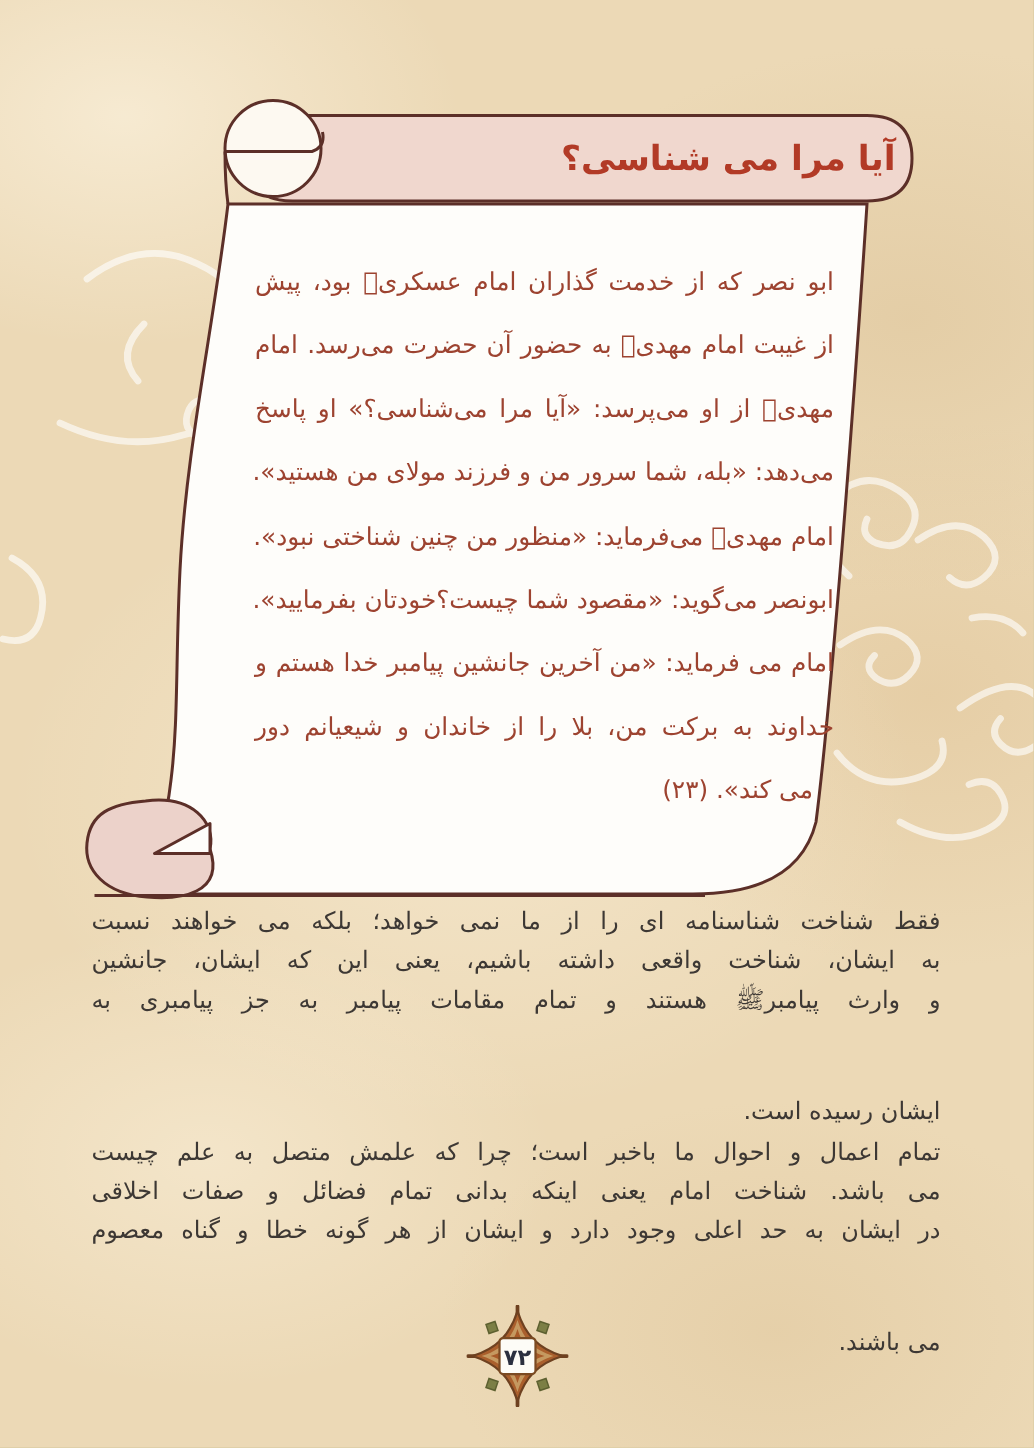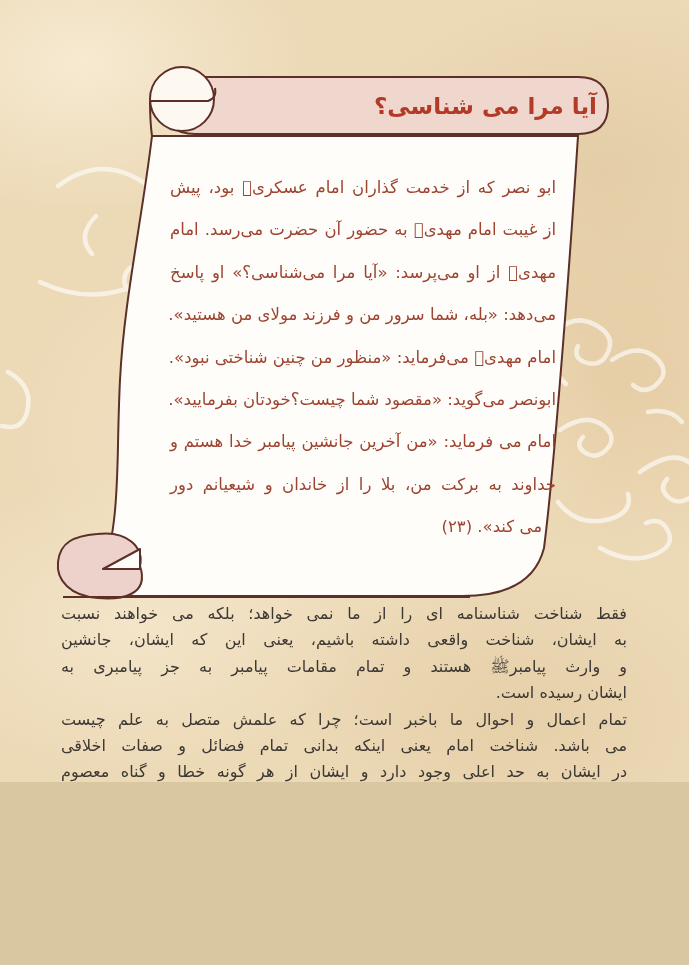--- a/index.html
+++ b/index.html
@@ -1,17 +1,17 @@
 <!DOCTYPE html>
 <html lang="fa"><head>
 <meta charset="utf-8">
 <style>
   html,body{margin:0;padding:0;background:#d8c7a0;}
   .page{
-    position:relative;width:689px;height:782px;overflow:hidden;
+    position:relative;width:689px;height:965px;overflow:hidden;
     font-family:"DejaVu Sans",sans-serif;
     background-color:#ecd9b6;
     background-image:
       radial-gradient(ellipse 320px 220px at 12% 8%,  rgba(255,248,232,.55), transparent 70%),
       radial-gradient(ellipse 380px 260px at 88% 22%, rgba(214,186,140,.38), transparent 70%),
       radial-gradient(ellipse 420px 300px at 45% 55%, rgba(255,246,228,.40), transparent 72%),
       radial-gradient(ellipse 360px 260px at 90% 48%, rgba(222,192,146,.45), transparent 70%),
       radial-gradient(ellipse 330px 220px at 20% 80%, rgba(255,247,230,.40), transparent 70%),
       radial-gradient(ellipse 320px 220px at 75% 92%, rgba(216,188,142,.32), transparent 70%);
   }
@@ -26,21 +26,21 @@
     height:42.4px;line-height:42.4px;font-weight:normal;font-size:16.5px;color:#9d4330;
     text-align:justify;text-align-last:justify;white-space:nowrap;
   }
   .s-line.endp{text-align-last:right;padding-right:14px;white-space:normal;}
 
   .commentary{position:absolute;top:601px;right:62px;width:566px;direction:rtl;}
   .c-line{
     height:26.4px;line-height:26.4px;font-size:16px;color:#3d3834;
     text-align:justify;text-align-last:justify;white-space:nowrap;
   }
-  .c-line.endp{text-align-last:right;white-space:normal;}
+  .c-line.endp{text-align-last:right;white-space:normal;margin-top:48px;}
 
   .medallion{position:absolute;left:311px;top:870px;}
   .medallion text{font-family:"DejaVu Sans",sans-serif;font-weight:bold;}
 </style>
 </head>
 <body>
 
 <div class="page">
 
   <svg class="layer" width="689" height="965" viewBox="0 0 689 965">

